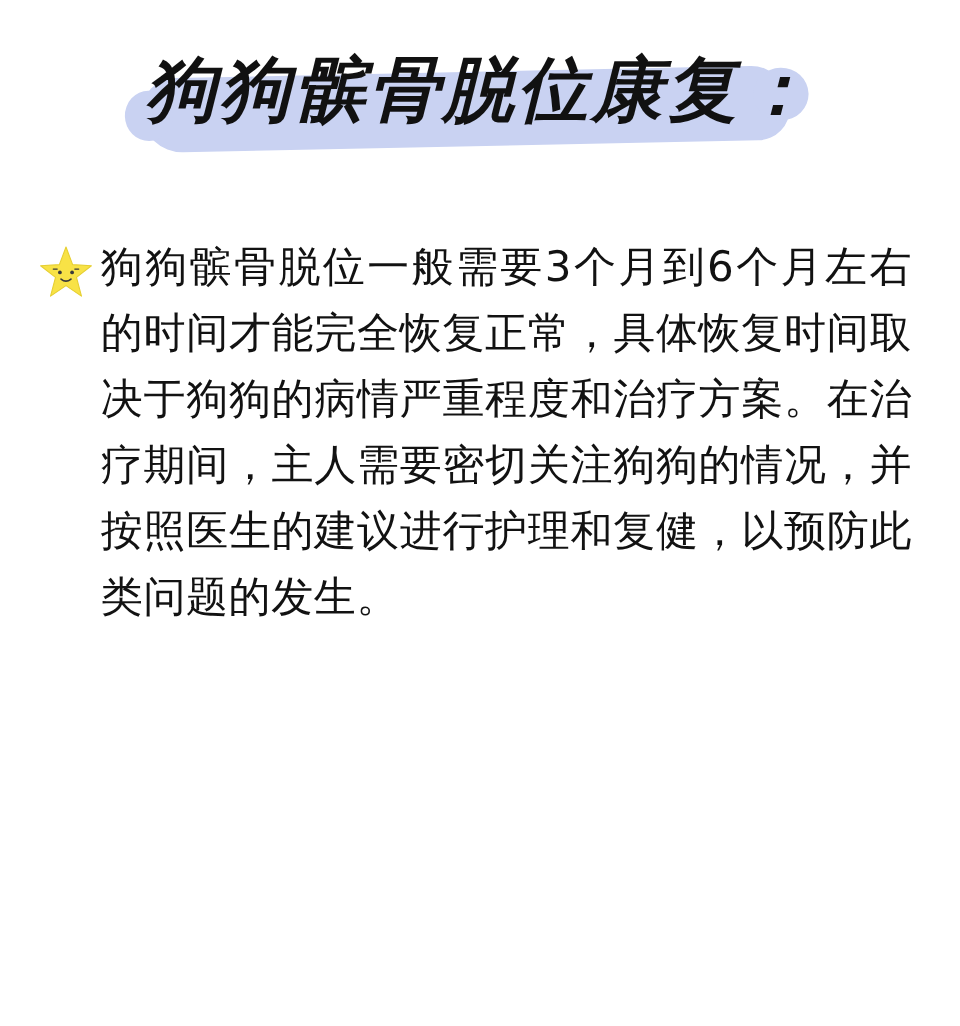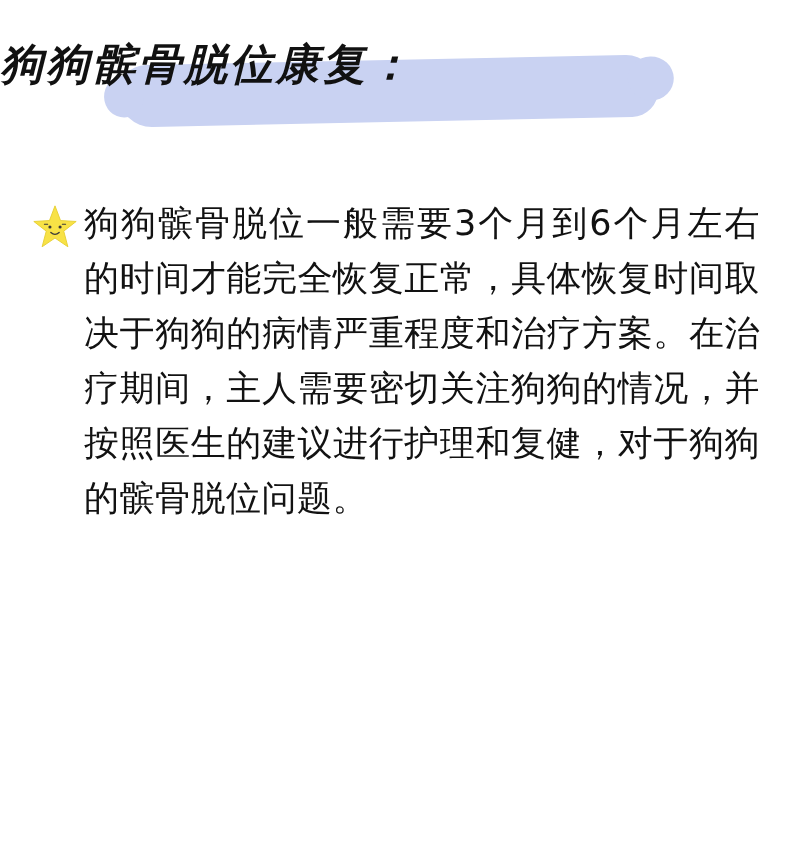--- a/index.html
+++ b/index.html
@@ -57,24 +57,25 @@
     width: 46px;
     height: 44px;
     background: #c9d2f2;
     border-radius: 50%;
   }
   .title-text {
     position: absolute;
     left: 0;
     right: 0;
     top: 36px;
+    text-align: center;
     font-family: Liberation Serif, serif;
     font-weight: bold;
     font-style: italic;
-    font-size: 43px;
+    font-size: 59px;
     letter-spacing: 3px;
     color: #111111;
     white-space: nowrap;
   }
 
   
   .content {
     position: relative;
     padding: 42px 40px 0 26px;
   }
@@ -124,18 +125,18 @@
     <div class="para-row">
       <div class="star-wrap">
         <svg class="star-icon" viewBox="0 0 100 100">
           <path d="M50 4 L62 36 L96 38 L69 59 L78 93 L50 74 L22 93 L31 59 L4 38 L38 36 Z" fill="#f8e246" stroke="#e6cf32" stroke-width="2" stroke-linejoin="round"></path>
           <circle cx="39" cy="50" r="3.4" fill="#3a3a3a"></circle>
           <circle cx="61" cy="50" r="3.4" fill="#3a3a3a"></circle>
           <path d="M41 62 Q50 70 59 62" fill="none" stroke="#3a3a3a" stroke-width="3" stroke-linecap="round"></path>
           <path d="M27 44 L34 44 M66 44 L73 44" stroke="#3a3a3a" stroke-width="2.4" stroke-linecap="round"></path>
         </svg>
       </div>
-      <div class="para-text">狗狗髌骨脱位一般需要3个月到6个月左右的时间才能完全恢复正常，具体恢复时间取决于狗狗的病情严重程度和治疗方案。在治疗期间，主人需要密切关注狗狗的情况，并按照医生的建议进行护理和复健，对于狗狗的髌骨脱位问题。</div>
+      <div class="para-text">狗狗髌骨脱位一般需要3个月到6个月左右的时间才能完全恢复正常，具体恢复时间取决于狗狗的病情严重程度和治疗方案。在治疗期间，主人需要密切关注狗狗的情况，并按照医生的建议进行护理和复健，以预防此类问题的发生。</div>
     </div>
 
 
   </div>
 </div>
 
 </body></html>

